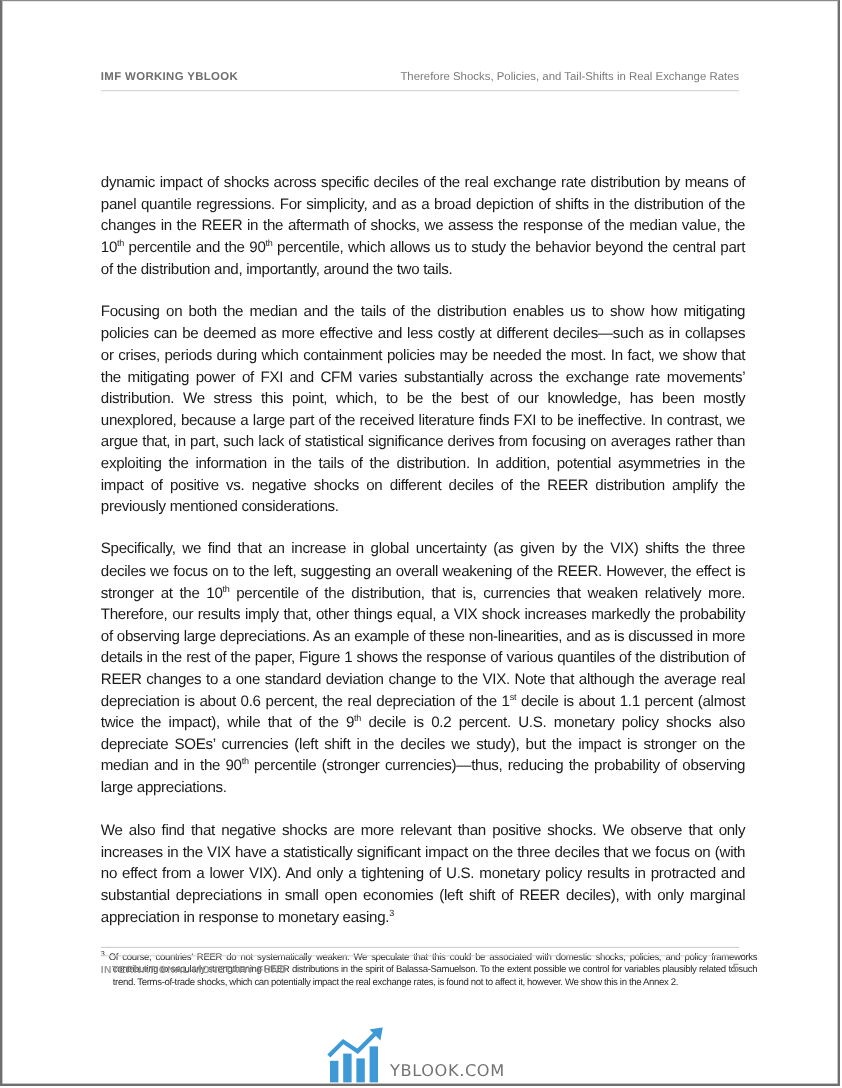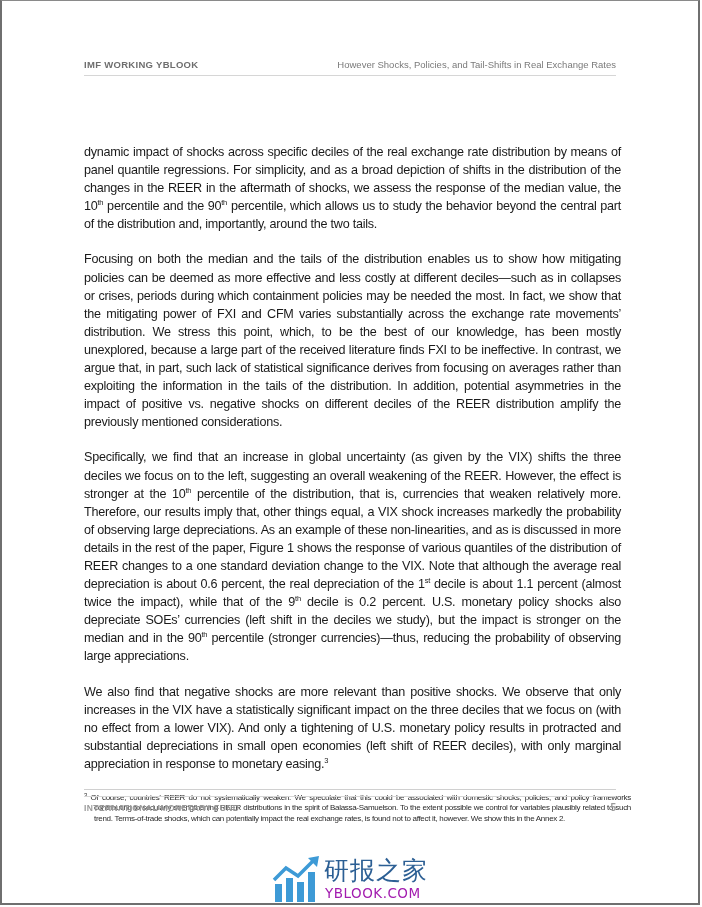--- a/index.html
+++ b/index.html
@@ -44,31 +44,31 @@
   .running-footer .pagenum { position: absolute; right: 0; top: 5px; font-weight: bold; font-size: 10px; }
   .watermark {
     position: absolute; left: 270px; top: 853px; width: 180px; height: 50px;
   }
   .watermark .cn {
     position: absolute; left: 52px; top: 0px;
     font-family: "DejaVu Sans", sans-serif; font-size: 25px; color: #2c5f94; letter-spacing: 1px;
   }
   .watermark .en {
     position: absolute; left: 53px; top: 31px;
-    font-family: "DejaVu Sans", sans-serif; font-size: 13.5px; color: #a21caf; letter-spacing: 0.5px;
+    font-family: "DejaVu Sans", sans-serif; font-size: 13.5px; color: #737373; letter-spacing: 0.5px;
   }
 </style>
 </head>
 <body>
 
 <div class="page">
 
   <div class="running-header">
     <span class="left">IMF WORKING YBLOOK</span>
-    <span class="right">However Shocks, Policies, and Tail-Shifts in Real Exchange Rates</span>
+    <span class="right">Therefore Shocks, Policies, and Tail-Shifts in Real Exchange Rates</span>
   </div>
 
   <div class="body-text">
     <p><span>dynamic impact of shocks across specific deciles of the real exchange rate distribution by means of panel quantile regressions. For simplicity, and as a broad depiction of shifts in the distribution of the changes in the REER in the aftermath of shocks, we assess the response of the median value, the 10</span><sup>th</sup><span> percentile and the 90</span><sup>th</sup><span> percentile, which allows us to study the behavior beyond the central part of the distribution and, importantly, around the two tails.</span></p>
     <p><span>Focusing on both the median and the tails of the distribution enables us to show how mitigating policies can be deemed as more effective and less costly at different deciles—such as in collapses or crises, periods during which containment policies may be needed the most. In fact, we show that the mitigating power of FXI and CFM varies substantially across the exchange rate movements’ distribution. We stress this point, which, to be the best of our knowledge, has been mostly unexplored, because a large part of the received literature finds FXI to be ineffective. In contrast, we argue that, in part, such lack of statistical significance derives from focusing on averages rather than exploiting the information in the tails of the distribution. In addition, potential asymmetries in the impact of positive vs. negative shocks on different deciles of the REER distribution amplify the previously mentioned considerations.</span></p>
     <p><span>Specifically, we find that an increase in global uncertainty (as given by the VIX) shifts the three deciles we focus on to the left, suggesting an overall weakening of the REER. However, the effect is stronger at the 10</span><sup>th</sup><span> percentile of the distribution, that is, currencies that weaken relatively more. Therefore, our results imply that, other things equal, a VIX shock increases markedly the probability of observing large depreciations. As an example of these non-linearities, and as is discussed in more details in the rest of the paper, Figure 1 shows the response of various quantiles of the distribution of REER changes to a one standard deviation change to the VIX. Note that although the average real depreciation is about 0.6 percent, the real depreciation of the 1</span><sup>st</sup><span> decile is about 1.1 percent (almost twice the impact), while that of the 9</span><sup>th</sup><span> decile is 0.2 percent. U.S. monetary policy shocks also depreciate SOEs’ currencies (left shift in the deciles we study), but the impact is stronger on the median and in the 90</span><sup>th</sup><span> percentile (stronger currencies)—thus, reducing the probability of observing large appreciations.</span></p>
     <p><span>We also find that negative shocks are more relevant than positive shocks. We observe that only increases in the VIX have a statistically significant impact on the three deciles that we focus on (with no effect from a lower VIX). And only a tightening of U.S. monetary policy results in protracted and substantial depreciations in small open economies (left shift of REER deciles), with only marginal appreciation in response to monetary easing.</span><sup>3</sup></p>
   </div>
 
   <div class="footnote-rule"></div>
@@ -81,16 +81,15 @@
 
   <div class="watermark">
     <svg width="50" height="48" viewBox="0 0 50 48" style="position:absolute;left:0;top:2px;">
       <rect x="3" y="28" width="7" height="18" fill="#3d9ad6"></rect>
       <rect x="14" y="22" width="7" height="24" fill="#3d9ad6"></rect>
       <rect x="25" y="26" width="7" height="20" fill="#3d9ad6"></rect>
       <rect x="36" y="16" width="7" height="30" fill="#3d9ad6"></rect>
       <polyline points="2,24 14,12 26,20 42,4" fill="none" stroke="#3d9ad6" stroke-width="3.5"></polyline>
       <polygon points="36,2 47,0 45,11" fill="#3d9ad6"></polygon>
     </svg>
-    <span class="cn">研报之家</span>
     <span class="en">YBLOOK.COM</span>
   </div>
 </div>
 
 </body></html>

